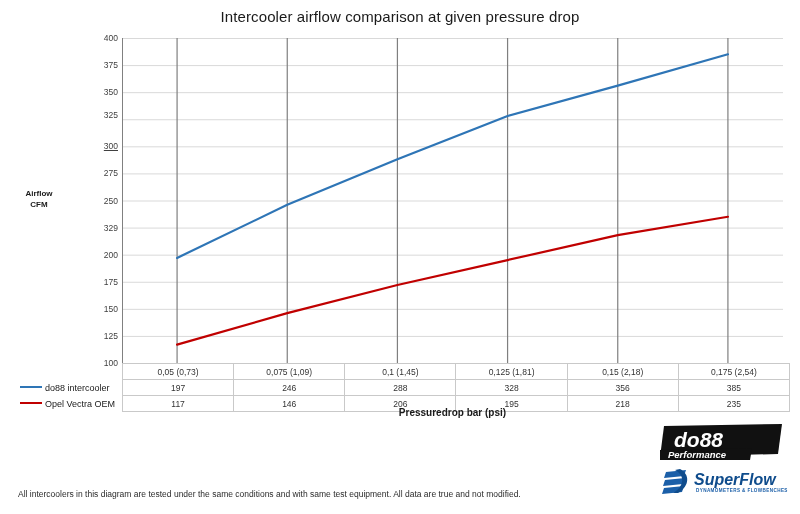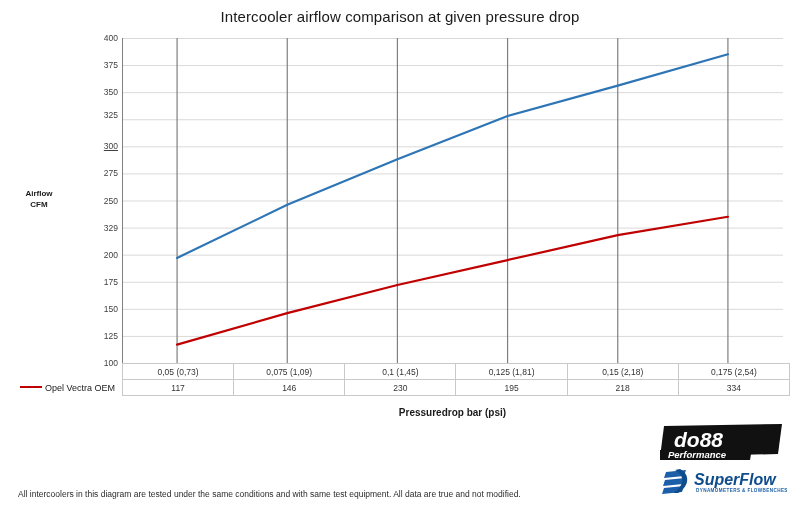--- a/index.html
+++ b/index.html
@@ -219,28 +219,39 @@
       <td class="blank-corner" style="width:104px"></td>
     <td style="width: 110.167px;">0,05 (0,73)</td>
         <td style="width: 110.167px;">0,075 (1,09)</td>
         <td style="width: 110.167px;">0,1 (1,45)</td>
         <td style="width: 110.167px;">0,125 (1,81)</td>
         <td style="width: 110.167px;">0,15 (2,18)</td>
         <td style="width: 110.167px;">0,175 (2,54)</td>
       </tr>
     <tr>
       <td class="series-name">
+        <span class="legend-swatch" style="border-top-color: rgb(46, 117, 182);"></span><span>do88 intercooler</span>
+      </td>
+    <td style="width: 110.167px;">197</td>
+        <td style="width: 110.167px;">246</td>
+        <td style="width: 110.167px;">288</td>
+        <td style="width: 110.167px;">328</td>
+        <td style="width: 110.167px;">356</td>
+        <td style="width: 110.167px;">385</td>
+      </tr>
+    <tr>
+      <td class="series-name">
         <span class="legend-swatch" style="border-top-color: rgb(192, 0, 0);"></span><span>Opel Vectra OEM</span>
       </td>
     <td style="width: 110.167px;">117</td>
         <td style="width: 110.167px;">146</td>
-        <td style="width: 110.167px;">230</td>
+        <td style="width: 110.167px;">206</td>
         <td style="width: 110.167px;">195</td>
         <td style="width: 110.167px;">218</td>
-        <td style="width: 110.167px;">334</td>
+        <td style="width: 110.167px;">235</td>
       </tr>
   </tbody>
 </table>
 
 <div id="x-axis-title">Pressuredrop bar (psi)</div>
 
 <div id="logos">
 
   <svg id="logo-do88" width="122" height="36" viewBox="0 0 122 36">
     <polygon points="4,2 122,0 118,30 0,33" fill="#111111"></polygon>

